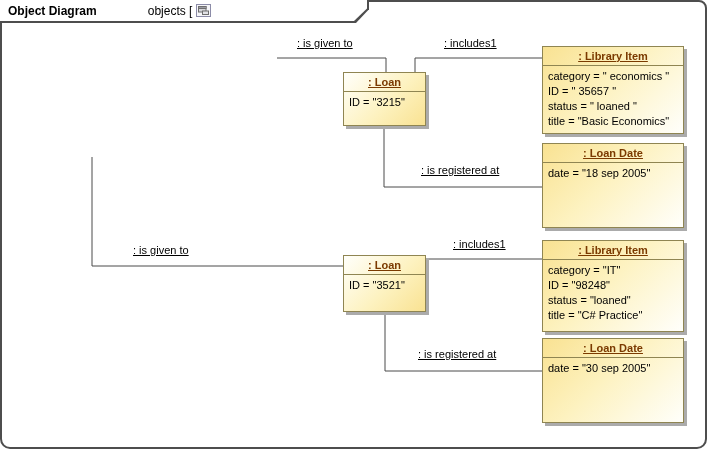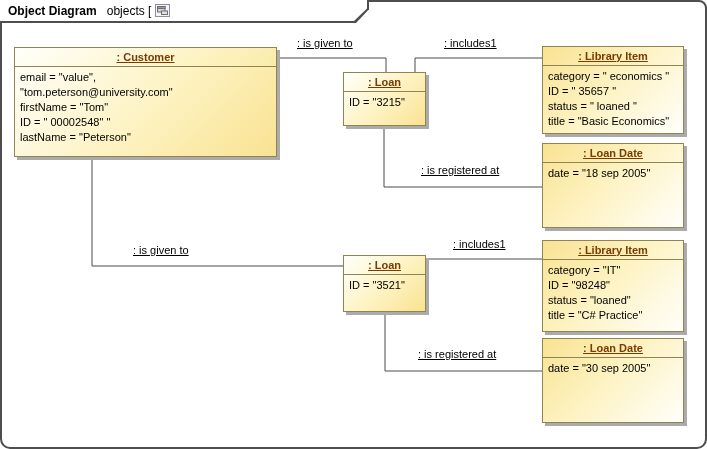--- a/index.html
+++ b/index.html
@@ -12,22 +12,22 @@
     border:2px solid #4e4e4e;border-radius:2px 8px 10px 10px;background:#fff;
   }
   
   .tab{position:absolute;left:0;top:0;width:369px;height:23px;}
   .tab-bg{position:absolute;inset:0;background:#4e4e4e;
     clip-path:polygon(0 0,100% 0,100% 40%,calc(100% - 13px) 100%,0 100%);}
   .tab-bg-inner{position:absolute;left:0;top:0;right:2px;bottom:2px;background:#fff;
     clip-path:polygon(0 0,100% 0,100% 40%,calc(100% - 13px) 100%,0 100%);}
   .tab-content{position:absolute;inset:0 14px 2px 8px;display:flex;align-items:center;
     font-size:12px;color:#000;white-space:nowrap;}
-  .tab-type{font-weight:bold;margin-right:10px;}
-  .tab-ctx{margin-right:4px;}
+  .tab-type{font-weight:bold;margin-right:3px;}
+  .tab-ctx{margin-right:4px;margin-left:48px;}
   .tab-icon{margin-right:4px;flex:0 0 auto;}
   
   .obj{
     position:absolute;box-sizing:border-box;border:1px solid #8f8552;
     box-shadow:3px 3px 0 #ababab;font-size:11px;color:#000;
   }
   .grad-l{background:linear-gradient(135deg,#fffffb 0%,#fdf2c0 55%,#f9e292 100%);}
   .grad-r{background:linear-gradient(135deg,#f9e292 0%,#fdf2c0 45%,#fffffb 100%);}
   .obj-title{
     height:18px;line-height:18px;text-align:center;font-weight:bold;
@@ -69,30 +69,20 @@
       <span class="tab-ctx">objects [</span>
       <svg class="tab-icon" width="15" height="13" viewBox="0 0 15 13">
         <rect x="0.5" y="0.5" width="14" height="12" fill="#f5f5f8" stroke="#8c8ca8"></rect>
         <rect x="2.5" y="2.5" width="7.5" height="5.5" fill="#d6d6da" stroke="#6e6e6e"></rect>
         <rect x="2.5" y="2.5" width="7.5" height="2" fill="#9b9ba2" stroke="#6e6e6e"></rect>
         <rect x="6.5" y="7" width="6" height="3.5" fill="#e2e2e6" stroke="#6e6e6e"></rect>
       </svg>
     </div>
   </div>
 
-  <div class="obj grad-l" style="left:14px;top:47px;width:263px;height:110px;">
-    <div class="obj-title">: Customer</div>
-    <div class="obj-attrs">
-      <div class="attr">email = "value",</div>
-      <div class="attr">"tom.peterson@university.com"</div>
-      <div class="attr">firstName = "Tom"</div>
-      <div class="attr">ID = " 00002548" "</div>
-      <div class="attr">lastName = "Peterson"</div>
-    </div>
-  </div>
 
   <div class="obj grad-l" style="left:343px;top:72px;width:83px;height:54px;">
     <div class="obj-title">: Loan</div>
     <div class="obj-attrs">
       <div class="attr">ID = "3215"</div>
     </div>
   </div>
 
   <div class="obj grad-r" style="left:542px;top:46px;width:142px;height:88px;">
     <div class="obj-title">: Library Item</div>

